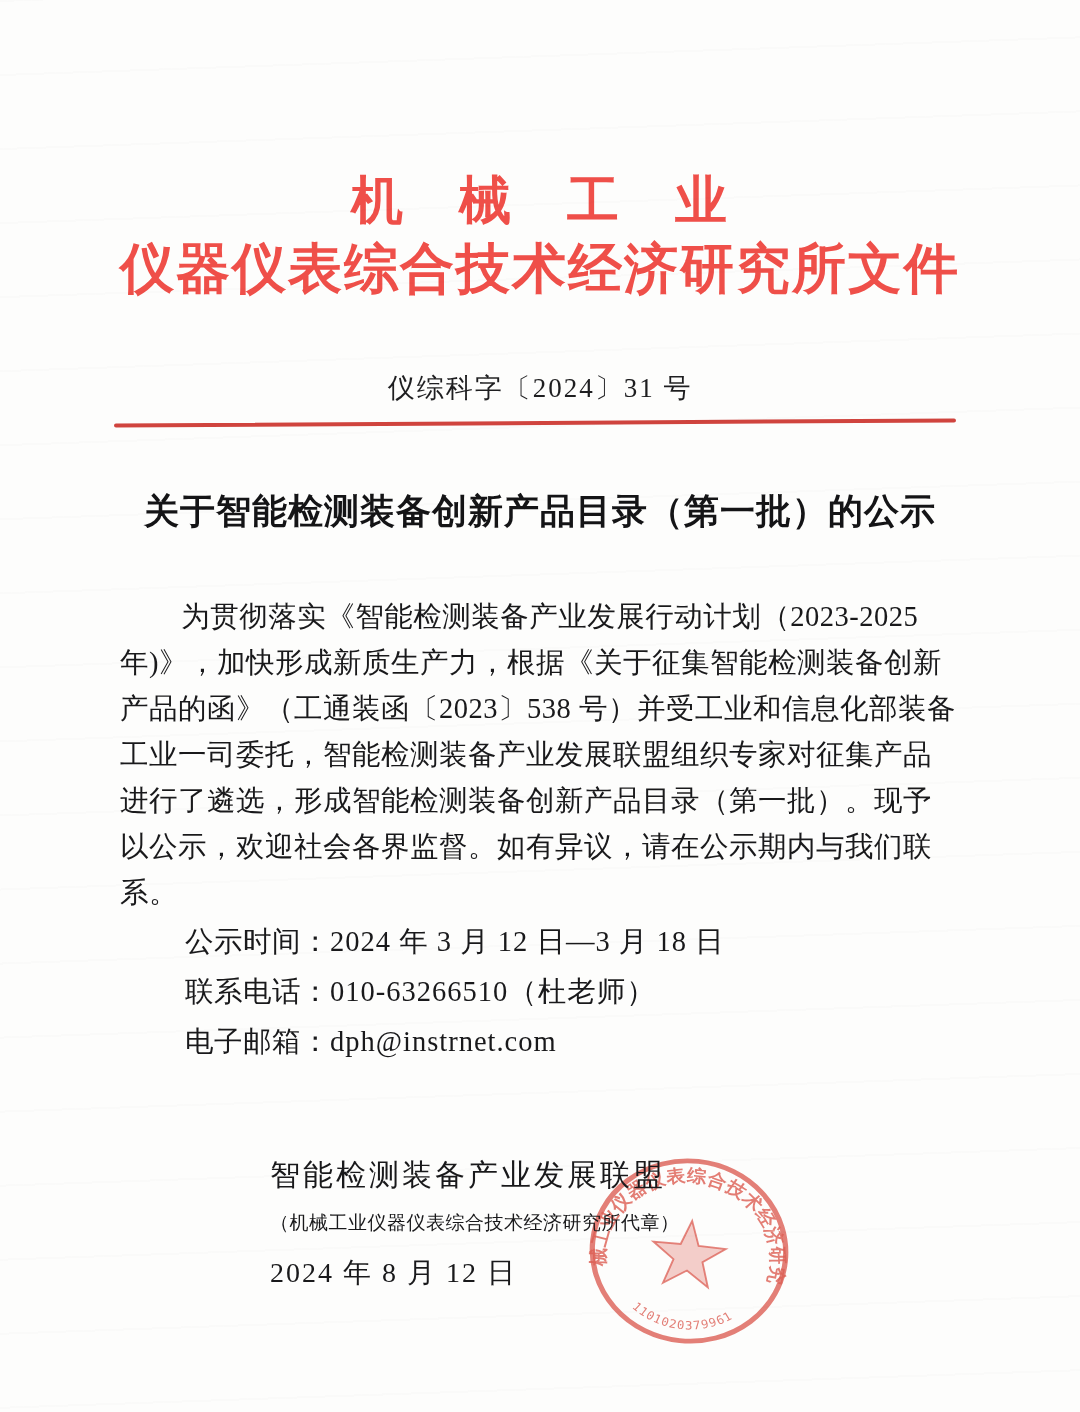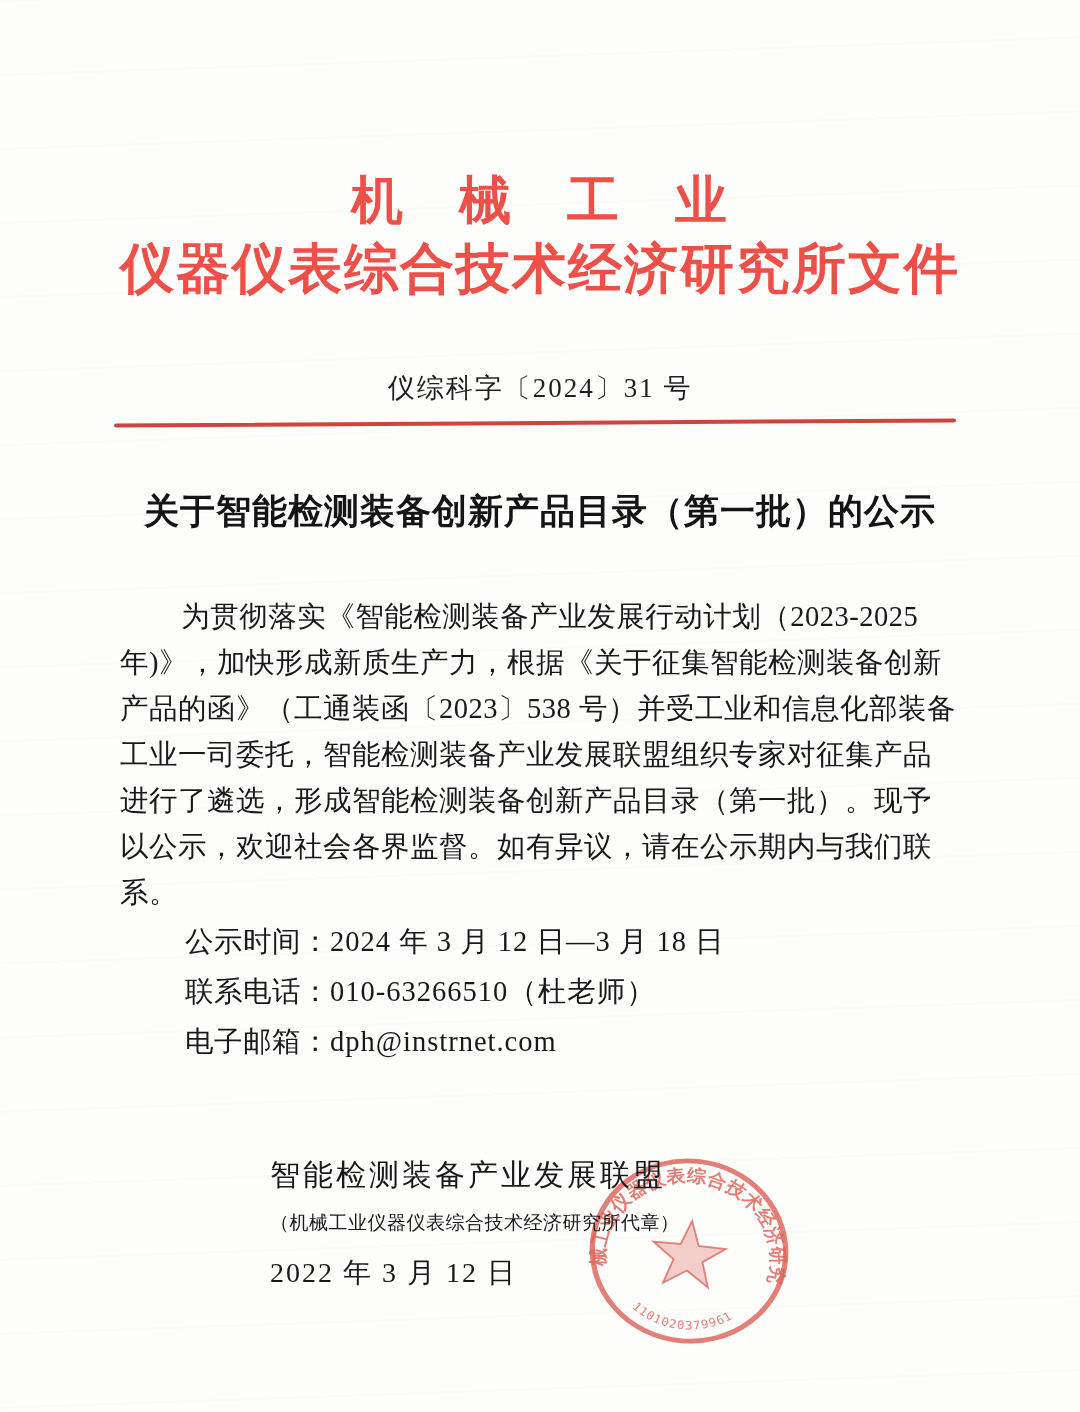--- a/index.html
+++ b/index.html
@@ -111,16 +111,16 @@
       <textPath href="#sealTopArc" startOffset="50%" text-anchor="middle">机械工业仪器仪表综合技术经济研究所</textPath>
     </text>
     <text font-size="13" fill="#da4a3e" fill-opacity="0.8" font-family="'DejaVu Sans Mono','Liberation Mono',monospace" letter-spacing="1">
       <textPath href="#sealBottomArc" startOffset="50%" text-anchor="middle">1101020379961</textPath>
     </text>
   </svg>
 
   <div class="signature-block">
     <div class="sig-org">智能检测装备产业发展联盟</div>
     <div class="sig-note">（机械工业仪器仪表综合技术经济研究所代章）</div>
-    <div class="sig-date">2022 年 3 月 12 日</div>
+    <div class="sig-date">2024 年 8 月 12 日</div>
   </div>
 
 </div>
 
 </body></html>

